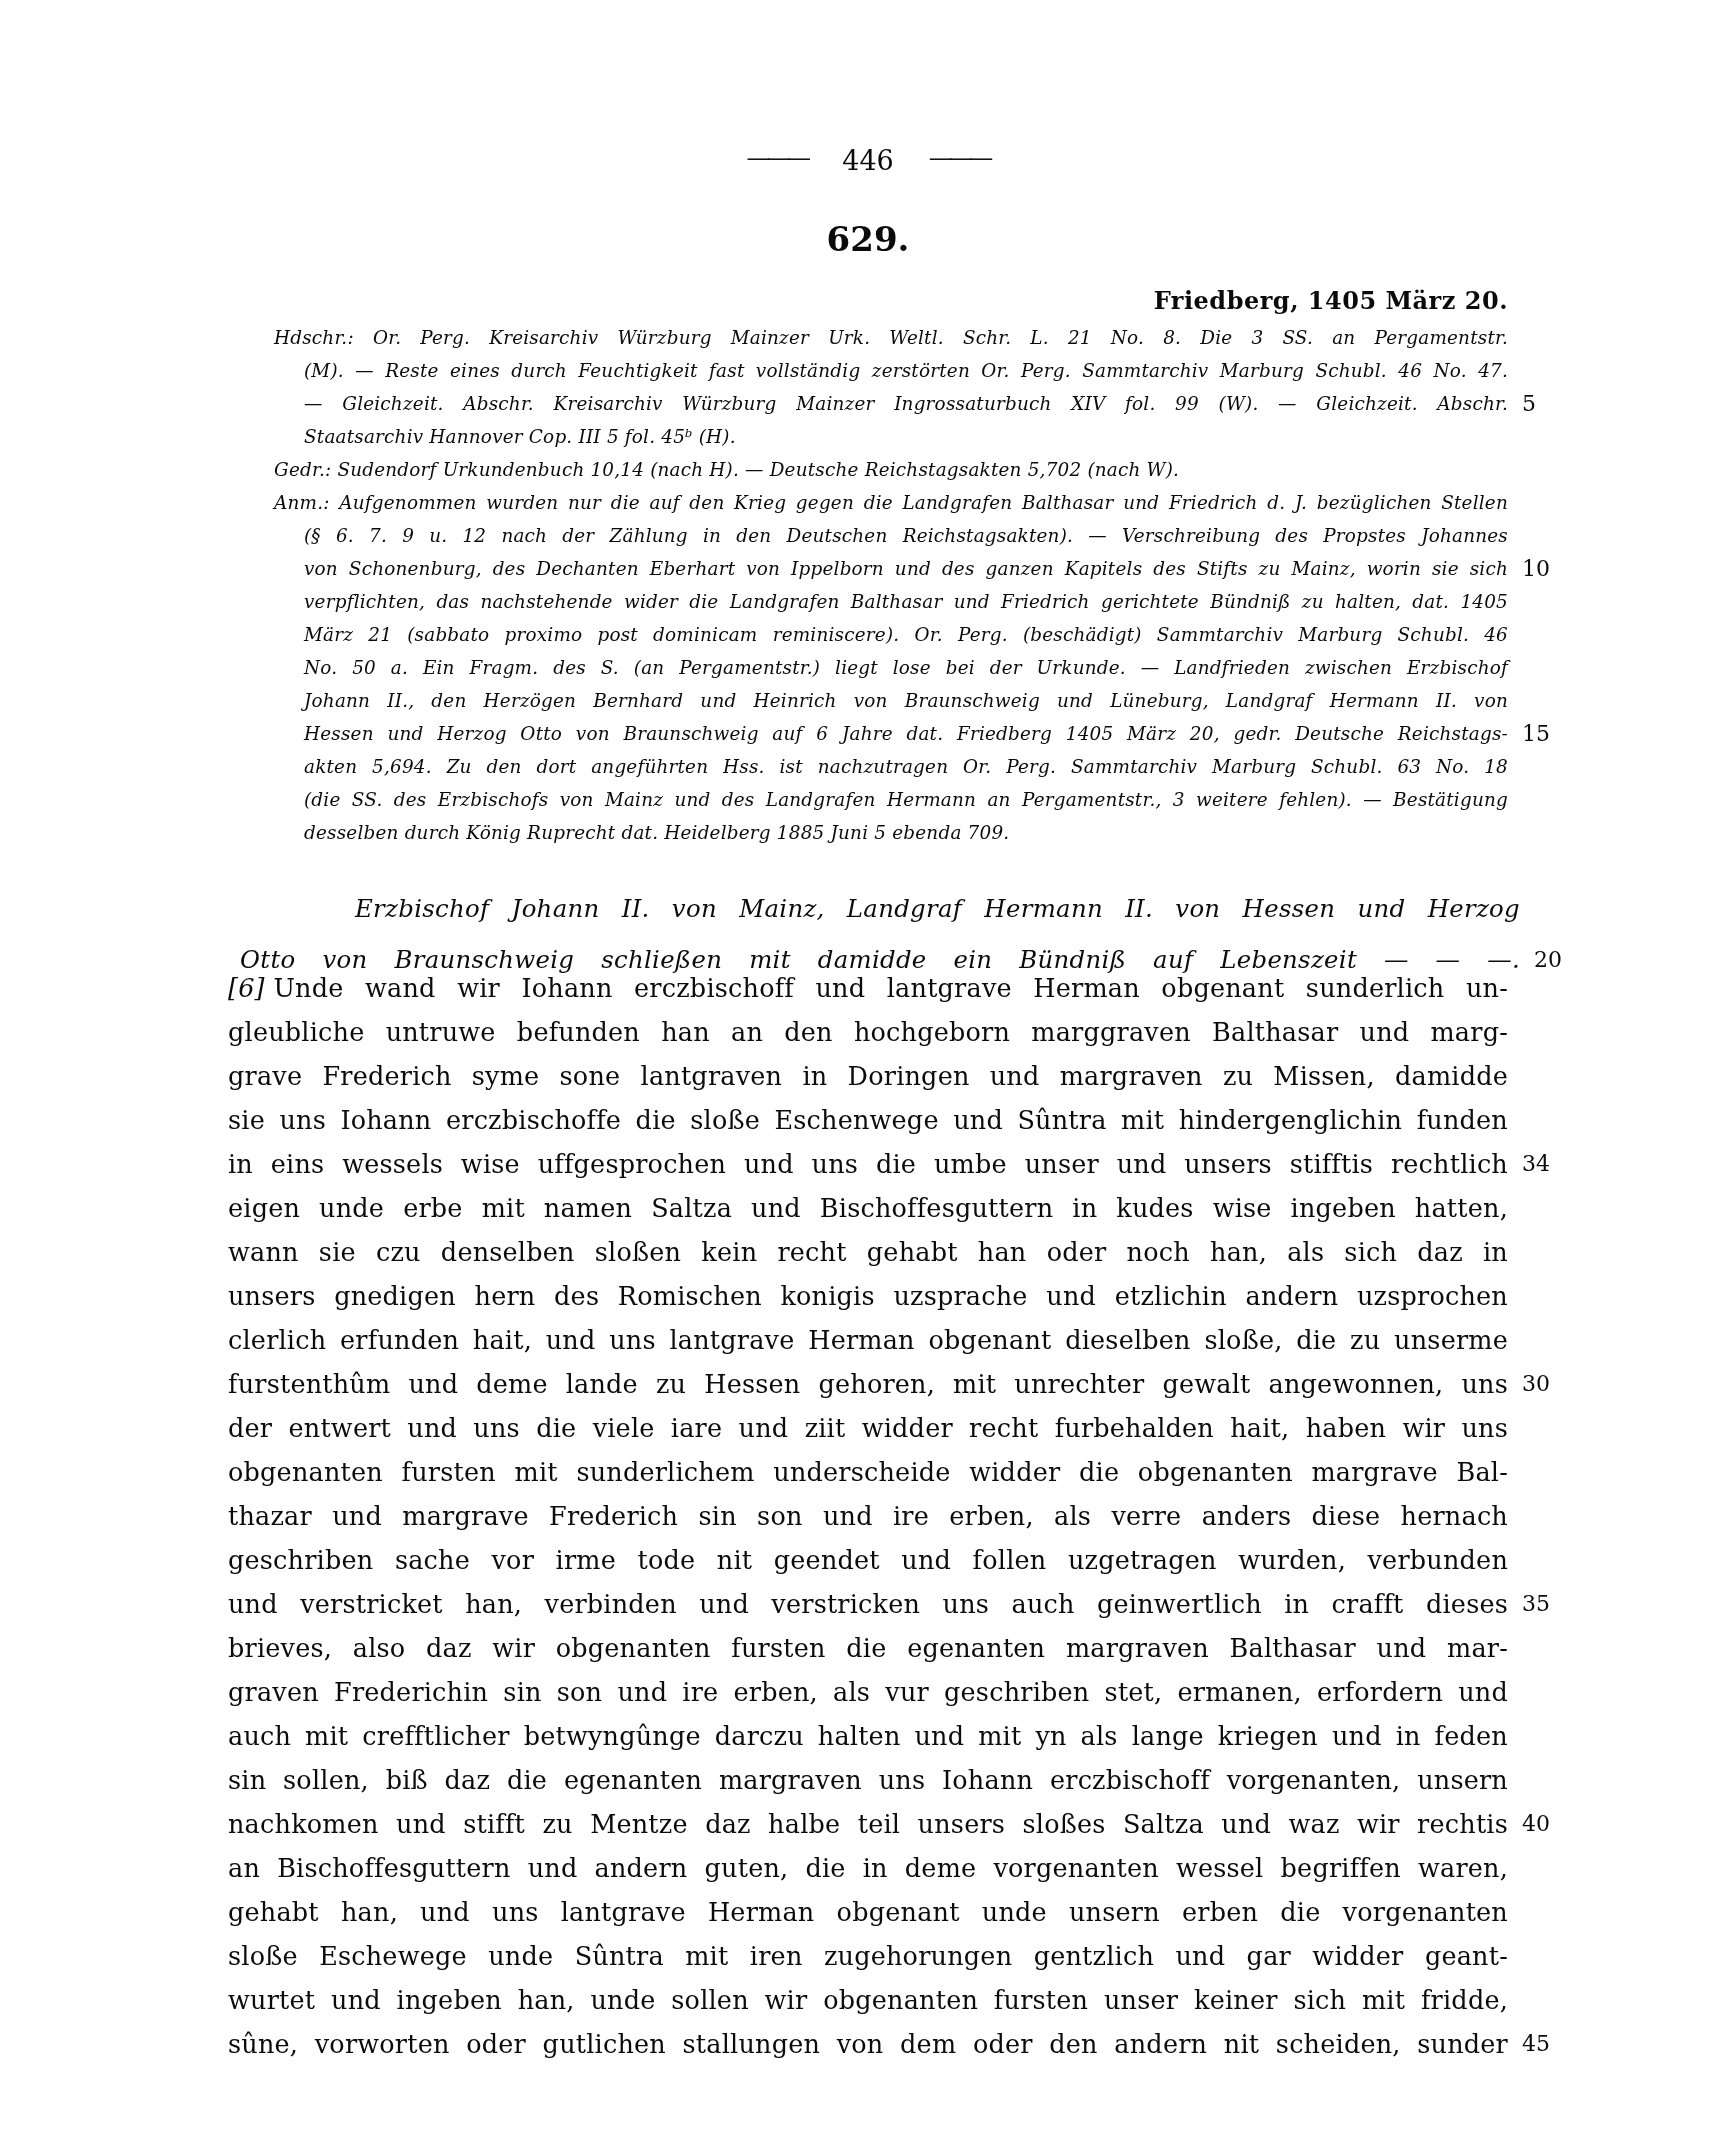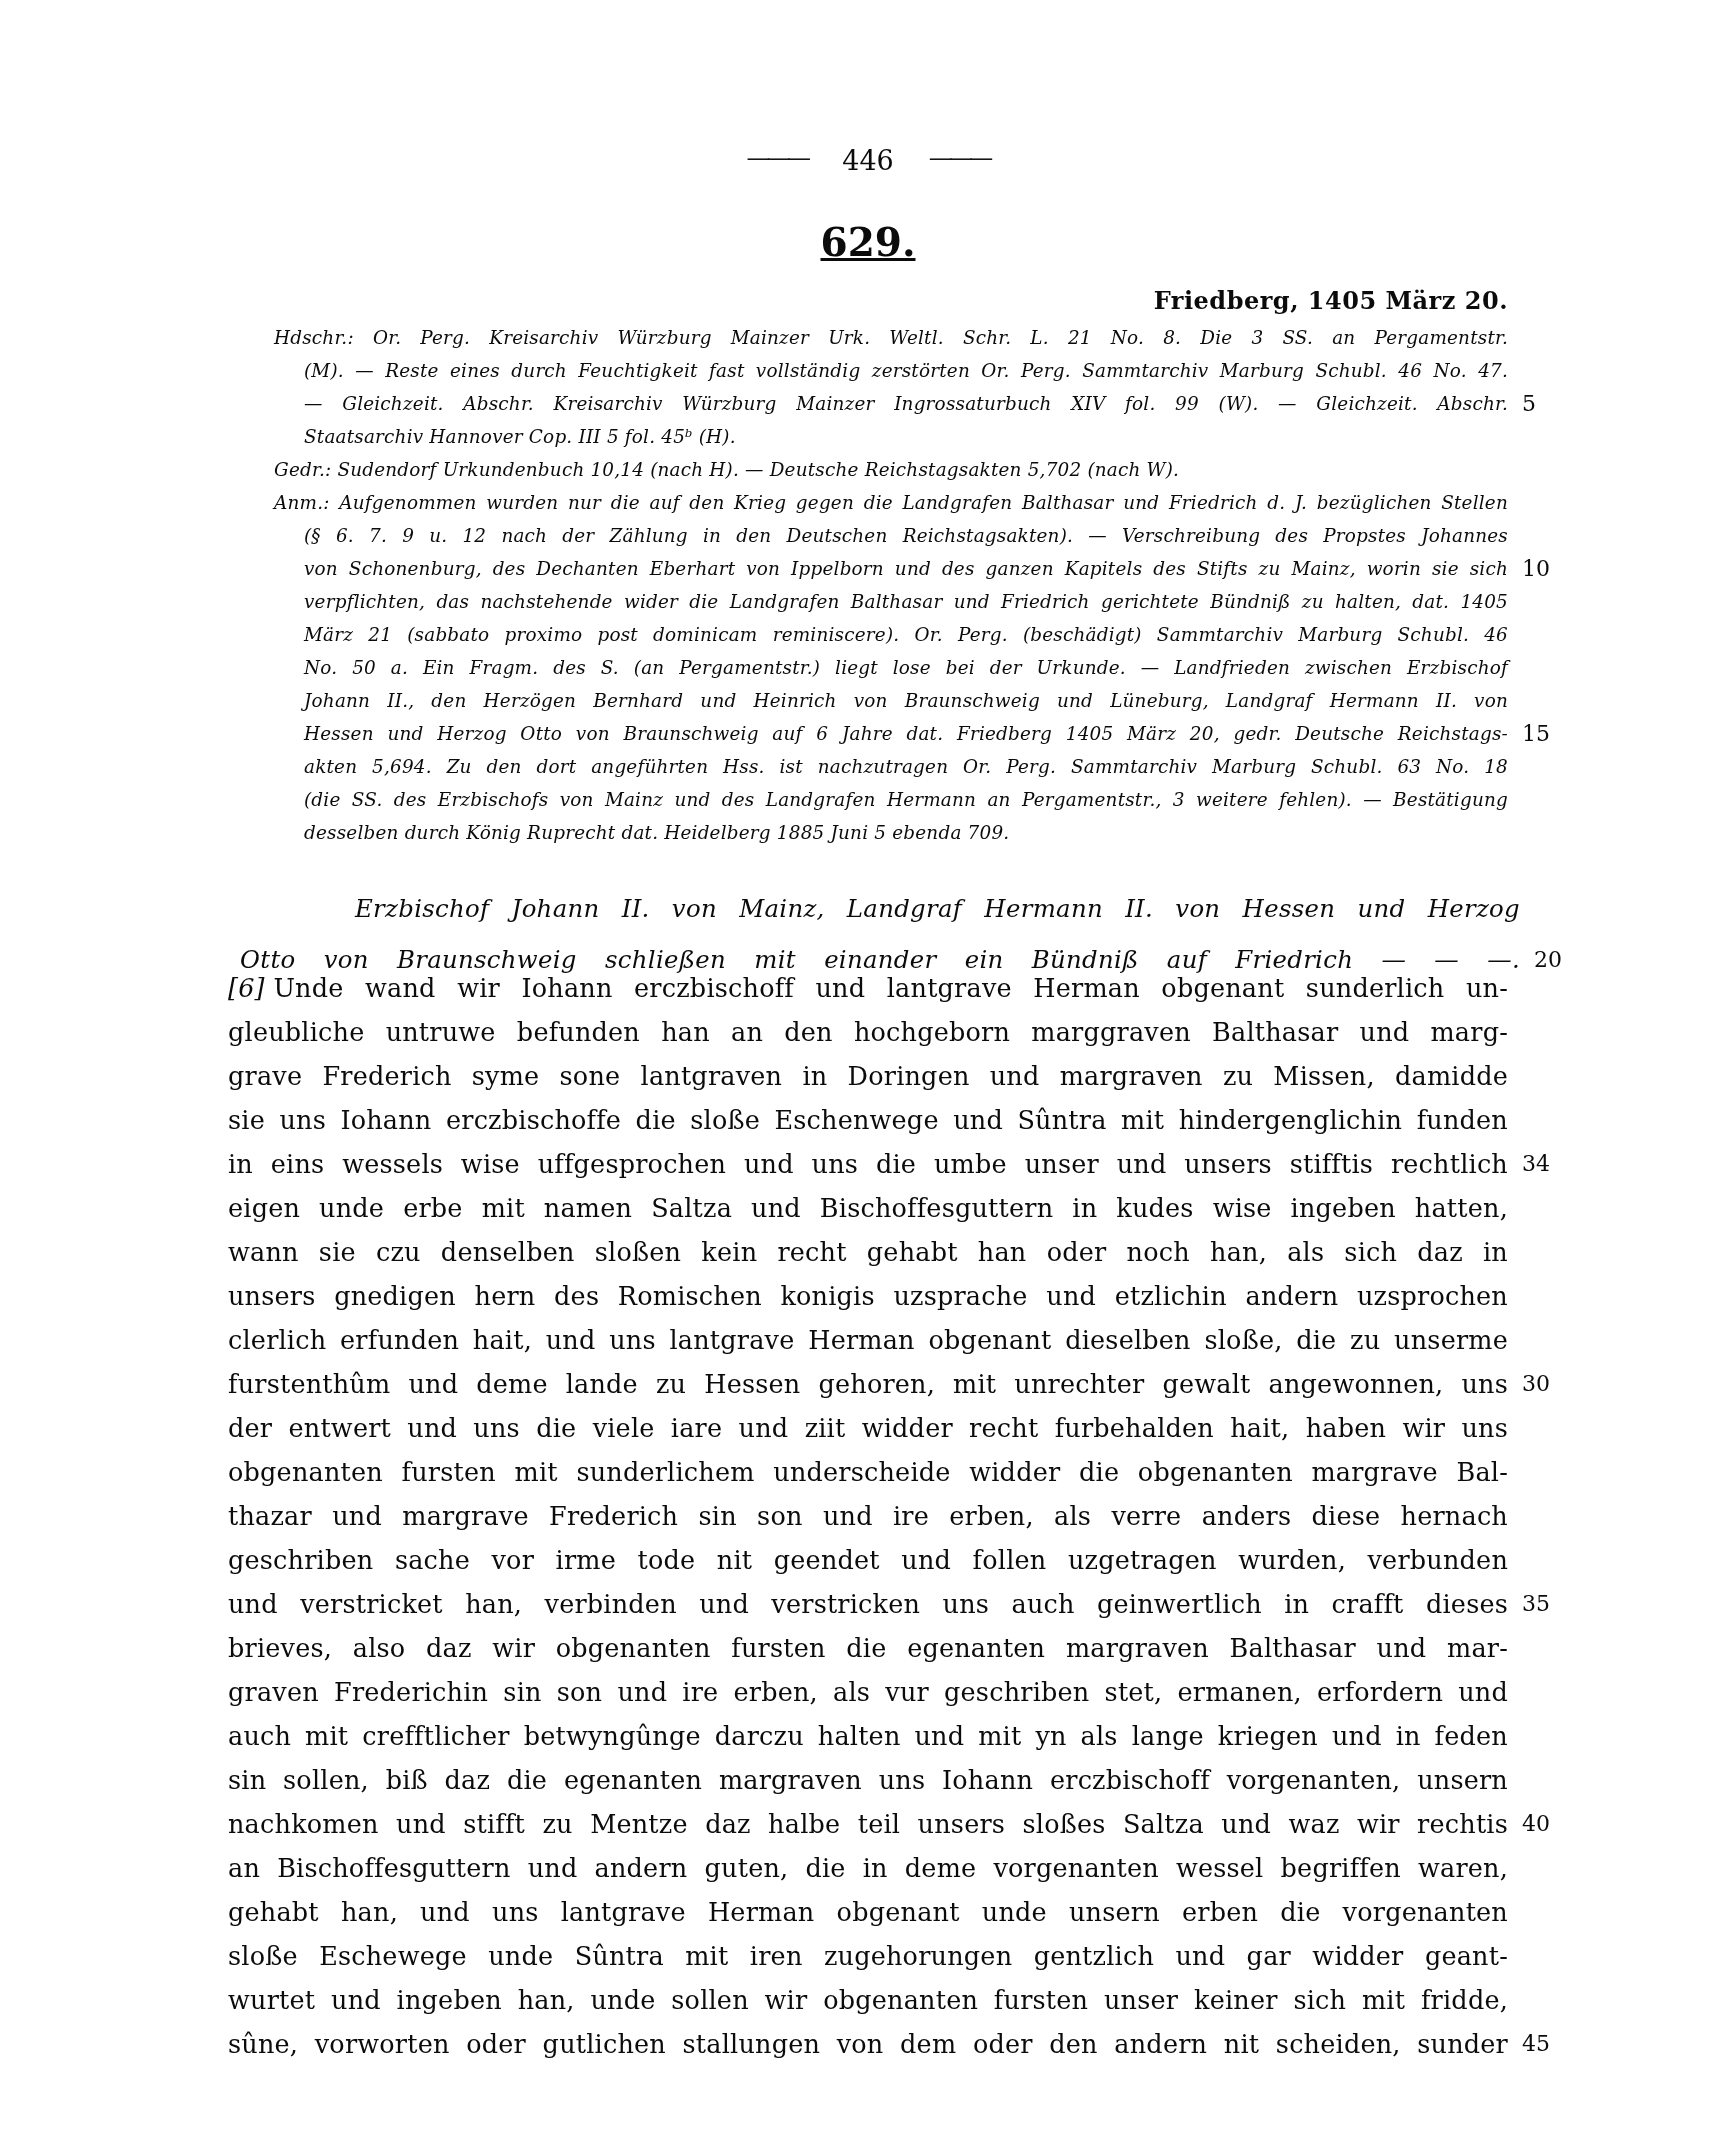--- a/index.html
+++ b/index.html
@@ -8,21 +8,21 @@
     color:#0b0b0b;font-family:"DejaVu Serif","DejaVu Sans",serif;
     overflow:hidden;
   }
   .pagehead{
     position:absolute;top:145px;left:228px;width:1280px;
     display:flex;justify-content:center;align-items:center;gap:35px;
     font-size:27px;
   }
   .flourish{letter-spacing:-3.8px;font-size:24px;transform:translateY(-2.7px);color:#141414;}
   .docnum{position:absolute;top:219px;left:228px;width:1280px;text-align:center;
-    font-size:39px;font-weight:bold;text-decoration:underline;}
+    font-size:34px;font-weight:bold;}
   .dateline{position:absolute;top:286px;left:228px;width:1280px;text-align:right;
     font-size:24px;font-weight:bold;letter-spacing:0.5px;}
   .apparatus{position:absolute;top:321px;left:304px;width:1204px;
     font-size:18.4px;font-style:italic;line-height:33px;letter-spacing:0.2px;}
   .tl{position:relative;text-align:justify;text-align-last:justify;}
   .tl.short{text-align:left;text-align-last:left;}
   .apparatus .tl.lab{text-indent:-30px;font-style:italic;}
   .lineno{
     position:absolute;left:calc(100% + 14px);top:0;width:49px;
     font-style:normal;font-weight:normal;font-size:22px;text-align:left;
@@ -62,21 +62,21 @@
   <div class="tl"><span>No. 50 a. Ein Fragm. des S. (an Pergamentstr.) liegt lose bei der Urkunde. — Landfrieden zwischen Erzbischof</span><span class="lineno"></span></div>
   <div class="tl"><span>Johann II., den Herzögen Bernhard und Heinrich von Braunschweig und Lüneburg, Landgraf Hermann II. von</span><span class="lineno"></span></div>
   <div class="tl"><span>Hessen und Herzog Otto von Braunschweig auf 6 Jahre dat. Friedberg 1405 März 20, gedr. Deutsche Reichstags-</span><span class="lineno">15</span></div>
   <div class="tl"><span>akten 5,694. Zu den dort angeführten Hss. ist nachzutragen Or. Perg. Sammtarchiv Marburg Schubl. 63 No. 18</span><span class="lineno"></span></div>
   <div class="tl"><span>(die SS. des Erzbischofs von Mainz und des Landgrafen Hermann an Pergamentstr., 3 weitere fehlen). — Bestätigung</span><span class="lineno"></span></div>
   <div class="tl short"><span>desselben durch König Ruprecht dat. Heidelberg 1885 Juni 5 ebenda 709.</span><span class="lineno"></span></div>
 </div>
 
 <div class="summary">
   <div class="tl first"><span>Erzbischof Johann II. von Mainz, Landgraf Hermann II. von Hessen und Herzog</span><span class="lineno"></span></div>
-  <div class="tl"><span>Otto von Braunschweig schließen mit einander ein Bündniß auf Friedrich — — —.</span><span class="lineno">20</span></div>
+  <div class="tl"><span>Otto von Braunschweig schließen mit damidde ein Bündniß auf Lebenszeit — — —.</span><span class="lineno">20</span></div>
 </div>
 
 <div class="maintext">
   <div class="tl"><span class="ital">[6]</span><span>Unde wand wir Iohann erczbischoff und lantgrave Herman obgenant sunderlich un-</span><span class="lineno"></span></div>
   <div class="tl"><span>gleubliche untruwe befunden han an den hochgeborn marggraven Balthasar und marg-</span><span class="lineno"></span></div>
   <div class="tl"><span>grave Frederich syme sone lantgraven in Doringen und margraven zu Missen, damidde</span><span class="lineno"></span></div>
   <div class="tl"><span>sie uns Iohann erczbischoffe die sloße Eschenwege und Sûntra mit hindergenglichin funden</span><span class="lineno"></span></div>
   <div class="tl"><span>in eins wessels wise uffgesprochen und uns die umbe unser und unsers stifftis rechtlich</span><span class="lineno">34</span></div>
   <div class="tl"><span>eigen unde erbe mit namen Saltza und Bischoffesguttern in kudes wise ingeben hatten,</span><span class="lineno"></span></div>
   <div class="tl"><span>wann sie czu denselben sloßen kein recht gehabt han oder noch han, als sich daz in</span><span class="lineno"></span></div>

